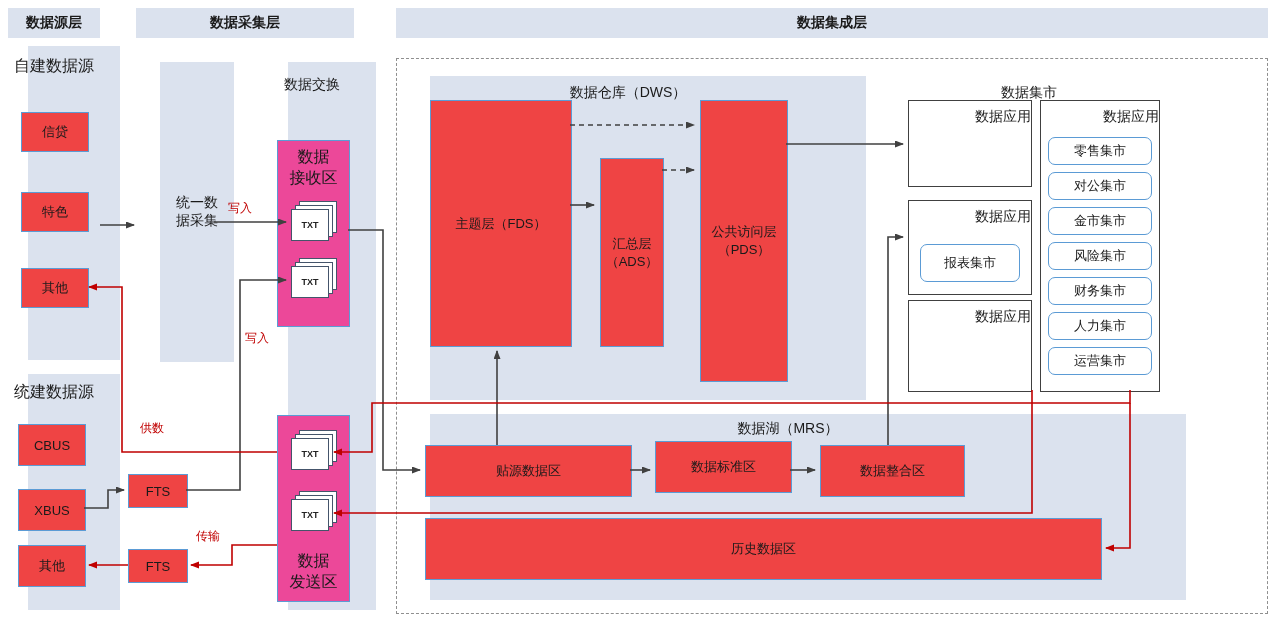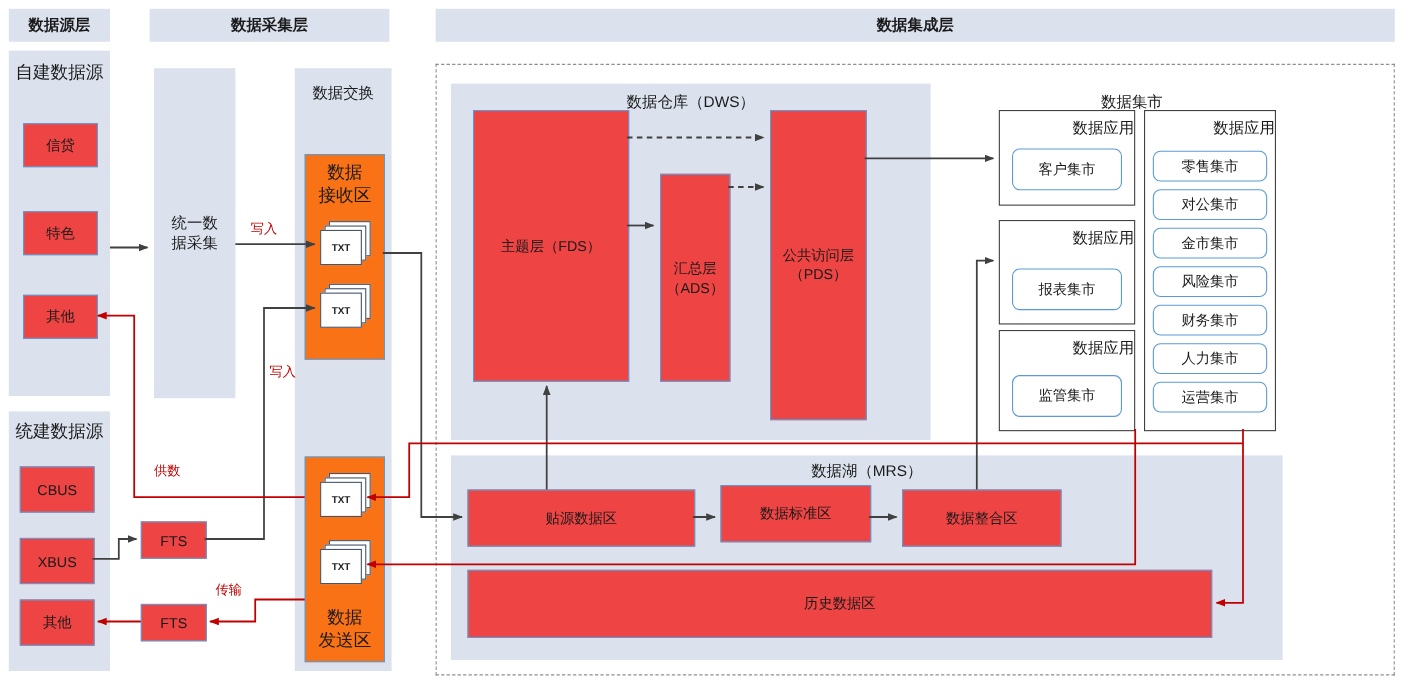--- a/index.html
+++ b/index.html
@@ -1,27 +1,27 @@
 <!DOCTYPE html>
 <html><head>
 <meta charset="utf-8">
 <style>
   html,body{margin:0;padding:0;background:#fff;}
   .canvas{position:relative;width:1280px;height:627px;background:#fff;overflow:hidden;
           font-family:"Liberation Sans","DejaVu Sans",sans-serif;color:#1a1a1a;}
   .hdr{position:absolute;background:#dbe2ee;display:flex;align-items:center;justify-content:center;
        font-weight:bold;font-size:14px;}
-  .panel{position:absolute;background:#dbe2ee;}
+  .panel{position:absolute;background:#dbe2ee;margin-left:20px;}
   .cap{position:absolute;text-align:center;font-size:16px;}
   .sect-title{position:absolute;text-align:center;font-size:14px;font-weight:normal;}
   .wbox{position:absolute;background:#ef4444;border:1px solid #5b9bd5;display:flex;align-items:center;
         justify-content:center;font-size:13px;text-align:center;}
   .pre{white-space:pre-line;}
   .vcenter{display:flex;align-items:center;justify-content:center;text-align:center;}
-  .subpanel{position:absolute;background:#f97316;border:1px solid #5b9bd5;}
+  .subpanel{position:absolute;background:#ec4899;border:1px solid #5b9bd5;}
   .group-box{position:absolute;background:#fff;border:1.5px solid #404040;}
   .group-label{text-align:right;font-size:14px;margin-top:7px;}
   .mart-item{position:absolute;background:#fff;border:1px solid #5b9bd5;border-radius:7px;
              display:flex;align-items:center;justify-content:center;font-size:13px;}
   .file{position:absolute;width:46px;height:40px;}
   .file i{position:absolute;width:36px;height:30px;background:#fff;border:1px solid #44546a;}
   .file i.b1{left:8px;top:0;}
   .file i.b2{left:4px;top:4px;}
   .file .front{position:absolute;left:0;top:8px;width:36px;height:30px;background:#fff;
                border:1px solid #44546a;display:flex;align-items:center;justify-content:center;
@@ -97,29 +97,27 @@
   <div class="wbox" style="left:430px;top:100px;width:140px;height:245px">主题层（FDS）</div>
   <div class="wbox pre" style="left:600px;top:158px;width:62px;height:187px">汇总层
 （ADS）</div>
   <div class="wbox pre" style="left:700px;top:100px;width:86px;height:280px">公共访问层
 （PDS）</div>
 
   <div class="sect-title" style="left:900px;top:84px;width:258px">数据集市</div>
 
   <div class="group-box" style="left:908px;top:100px;width:122px;height:85px">
     <div class="group-label">数据应用</div>
-    <div class="mart-item" style="left:11px;top:34px;width:98px;height:36px">客户集市</div>
   </div>
   <div class="group-box" style="left:908px;top:200px;width:122px;height:93px">
     <div class="group-label">数据应用</div>
     <div class="mart-item" style="left:11px;top:43px;width:98px;height:36px">报表集市</div>
   </div>
   <div class="group-box" style="left:908px;top:300px;width:122px;height:90px">
     <div class="group-label">数据应用</div>
-    <div class="mart-item" style="left:11px;top:40px;width:98px;height:36px">监管集市</div>
   </div>
 
   <div class="group-box" style="left:1040px;top:100px;width:118px;height:290px">
     <div class="group-label">数据应用</div>
     <div class="mart-item" style="left:7px;top:36px;width:102px;height:26px">零售集市</div>
     <div class="mart-item" style="left:7px;top:71px;width:102px;height:26px">对公集市</div>
     <div class="mart-item" style="left:7px;top:106px;width:102px;height:26px">金市集市</div>
     <div class="mart-item" style="left:7px;top:141px;width:102px;height:26px">风险集市</div>
     <div class="mart-item" style="left:7px;top:176px;width:102px;height:26px">财务集市</div>
     <div class="mart-item" style="left:7px;top:211px;width:102px;height:26px">人力集市</div>

